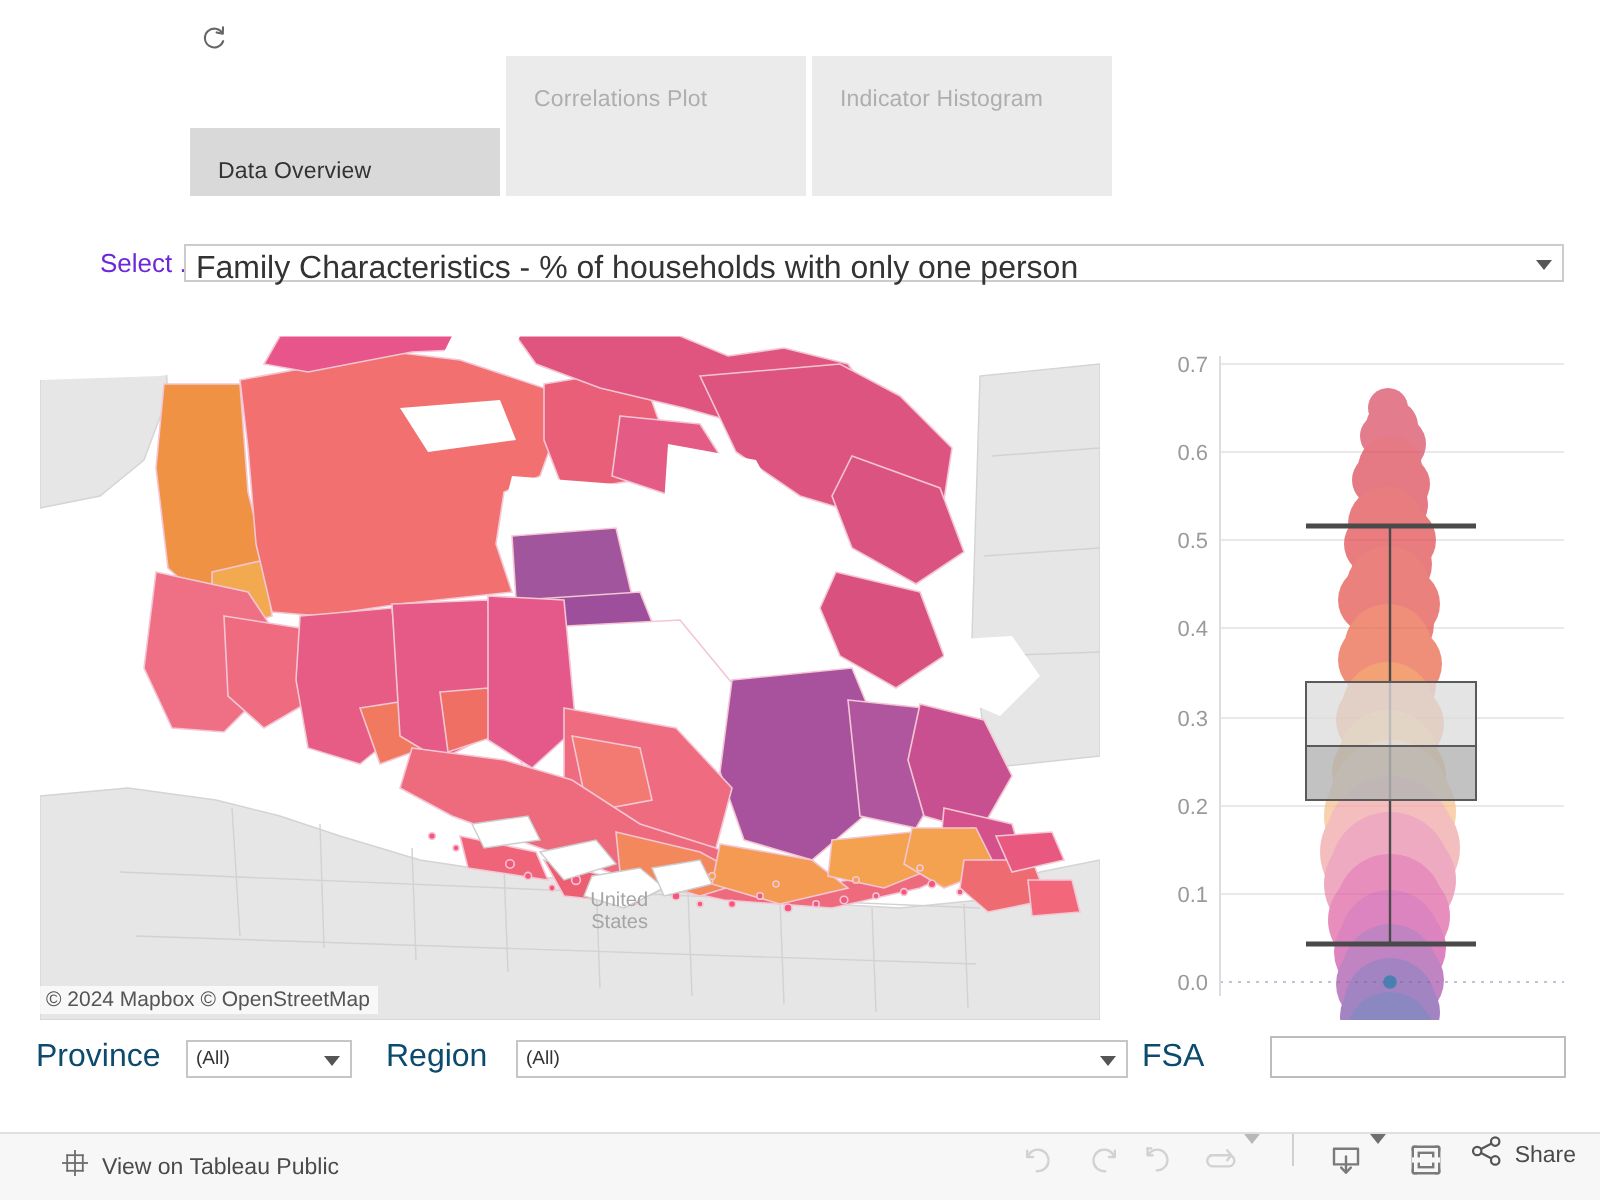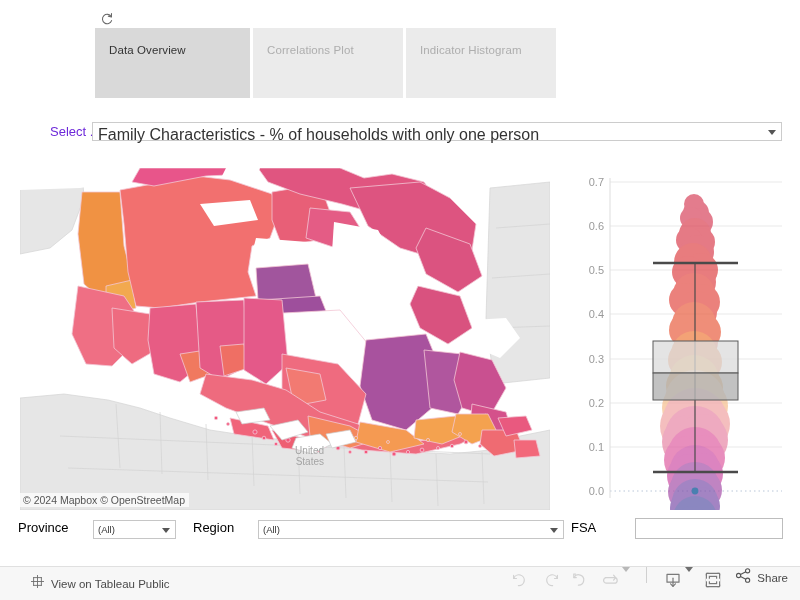--- a/index.html
+++ b/index.html
@@ -41,21 +41,21 @@
   .tab {
     background: #ebebeb;
     color: #aeaeae;
     font-size: 11.5px;
     padding: 16px 0 0 14px;
     box-sizing: border-box;
     cursor: pointer;
     user-select: none;
     letter-spacing: 0.1px;
   }
-  .tab.w1 { width: 155px; }
+  .tab.w1 { width: 155px; margin-top: 36px; }
   .tab.w2 { width: 150px; }
   .tab.w3 { width: 150px; }
   .tab.w4 { width: 150px; }
   .tab.active {
     background: #d9d9d9;
     color: #333333;
   }
 
   
   .param-row {
@@ -148,22 +148,22 @@
   
   .filter-row {
     position: absolute;
     left: 18px;
     top: 518px;
     width: 764px;
     height: 24px;
   }
   .f-label {
     position: absolute;
-    font-size: 13px;
-    color: #000000;
+    font-size: 16px;
+    color: #0c4a6e;
     top: 2px;
   }
   .f-prov-label { left: 0px; }
   .f-region-label { left: 175px; }
   .f-fsa-label { left: 553px; }
   .f-select {
     position: absolute;
     height: 19px;
     border: 1px solid #c6c6c6;
     background: #ffffff;

